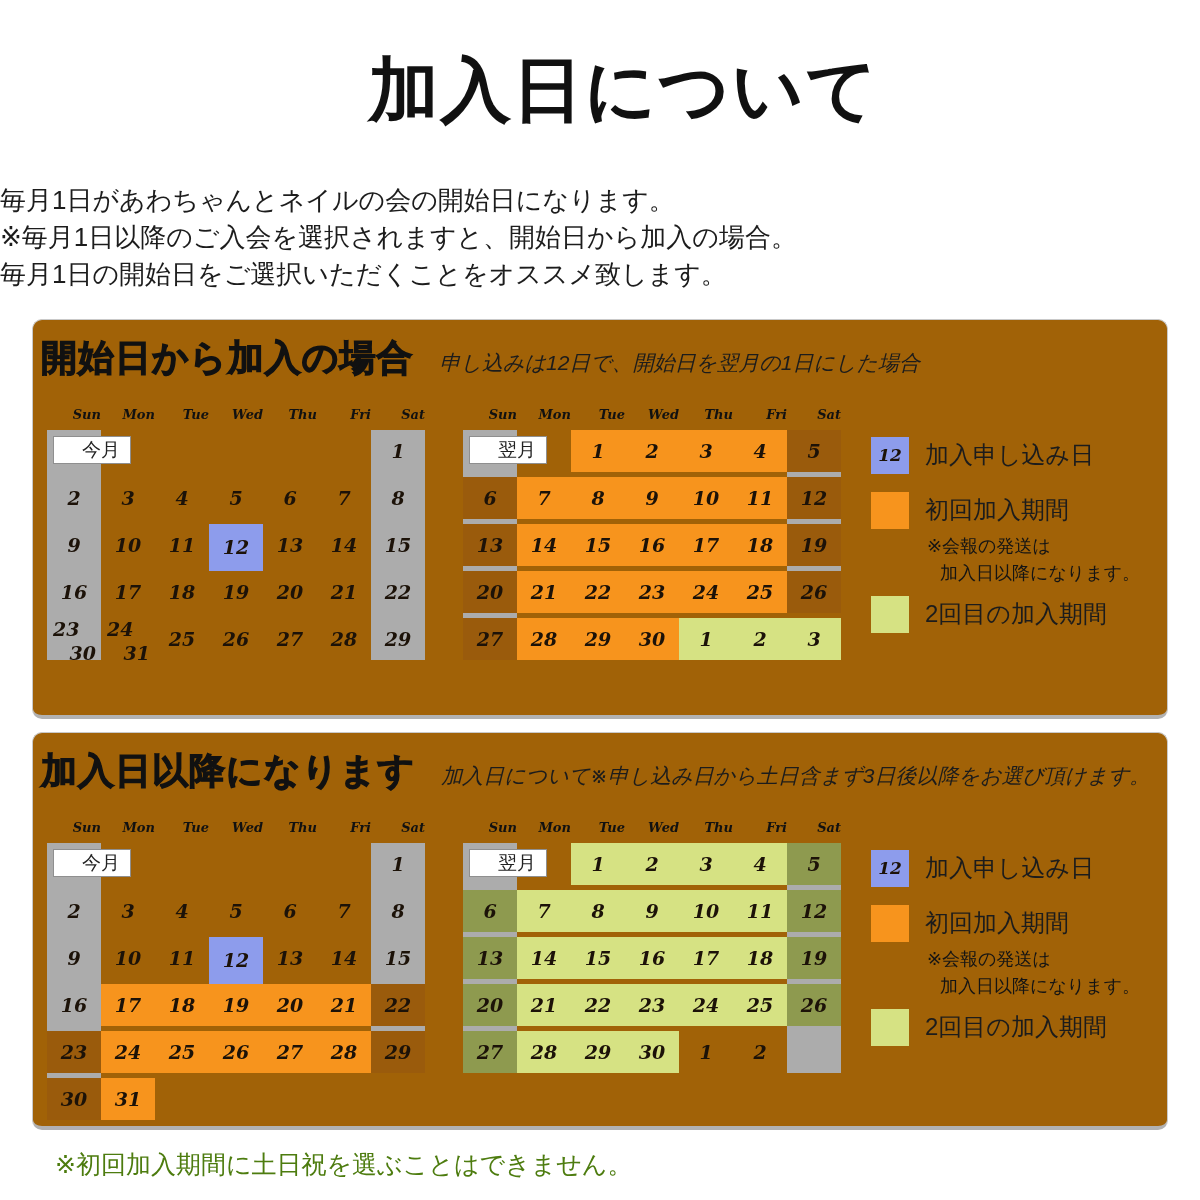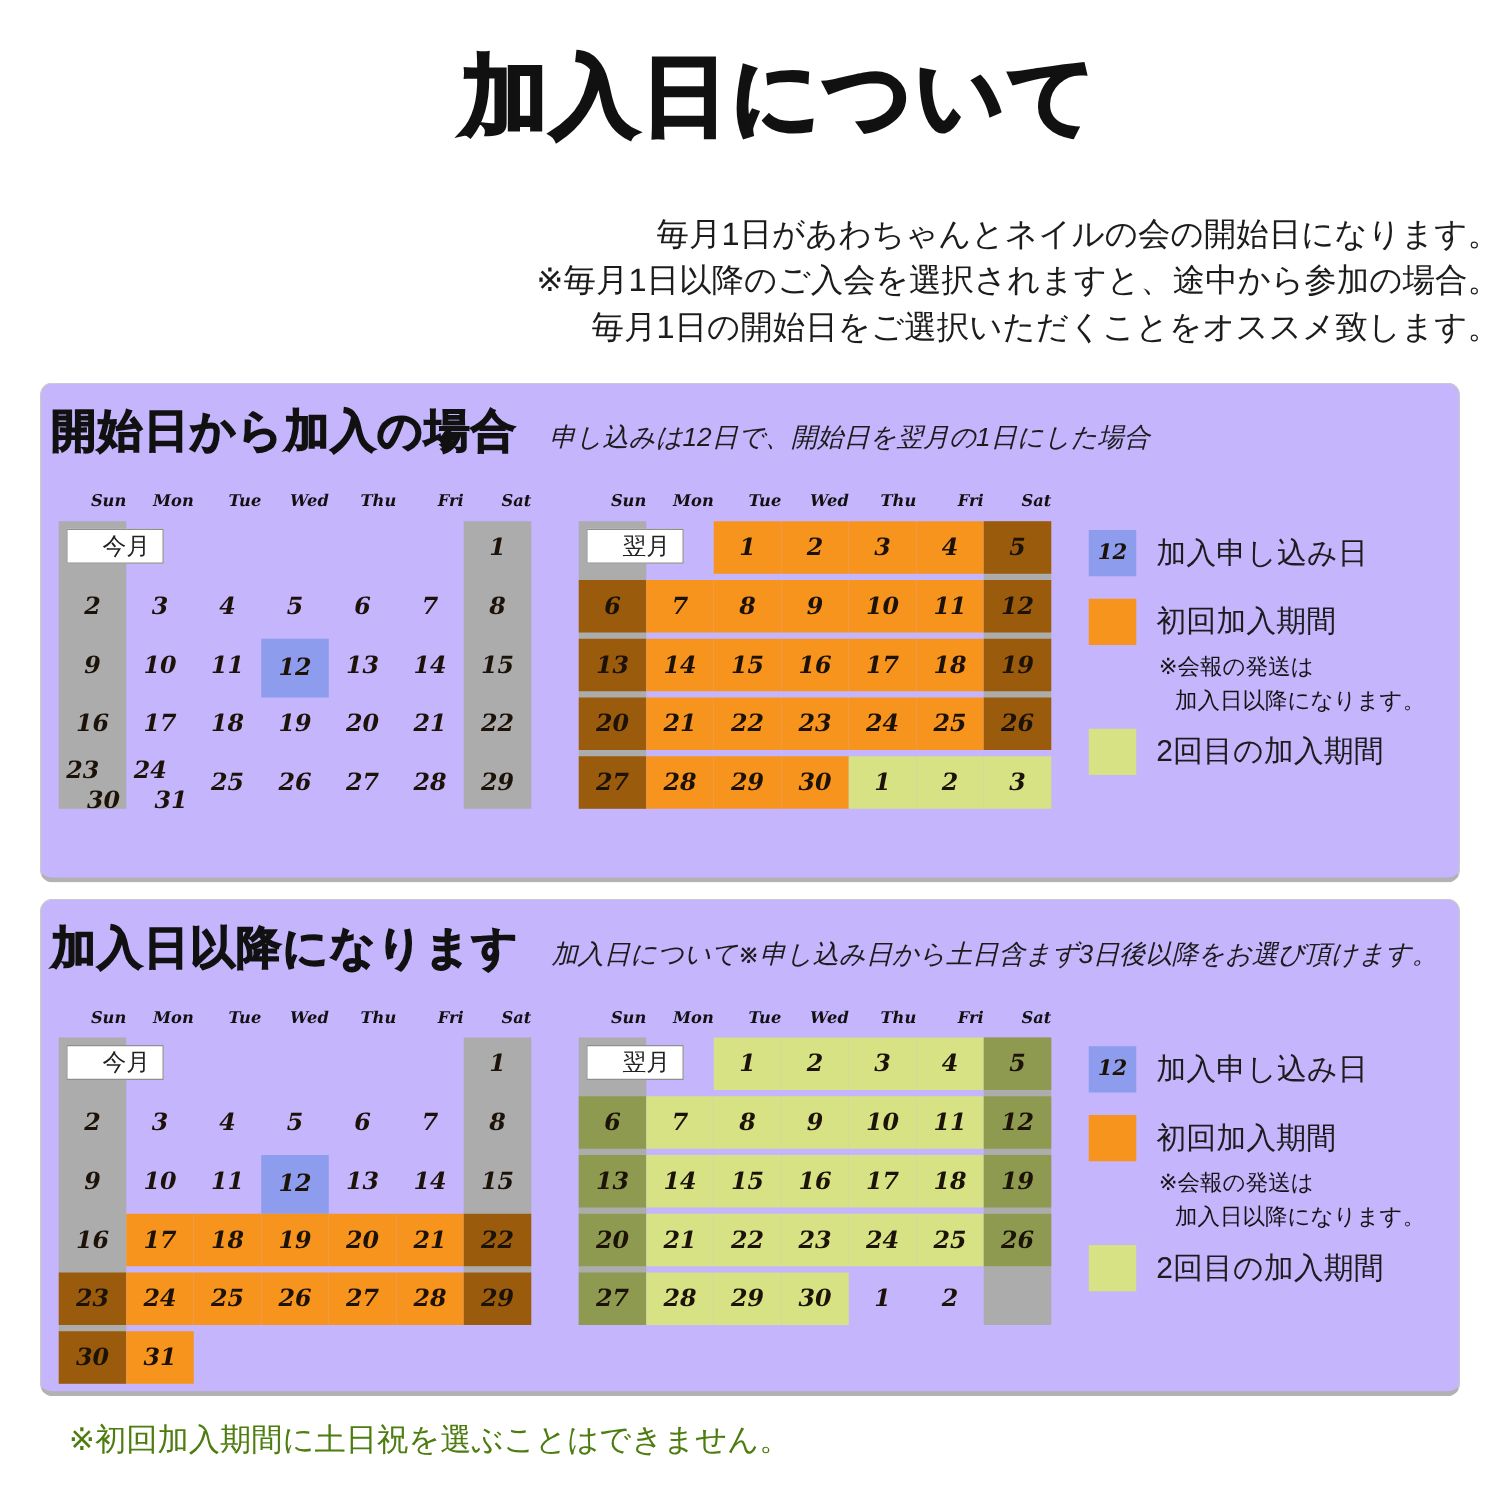--- a/index.html
+++ b/index.html
@@ -1,26 +1,26 @@
 <!DOCTYPE html>
 <html style="--gray: #ACACAC; --blue: #8D9CEC; --orange: #F7941D; --dark_orange: #9A5B0C; --green: #D6E283; --dark_green: #8E9A4F;"><head>
 <meta charset="utf-8">
 <style>
   html,body{margin:0;padding:0;background:#fff;}
   .page{position:relative;width:1200px;height:1200px;background:#fff;overflow:hidden;
         font-family:"Liberation Sans","DejaVu Sans",sans-serif;color:#111;}
 
   
-  .main-title{margin:32px 0 0;text-align:center;font-size:70px;line-height:1.3;font-weight:700;
+  .main-title{margin:45px 0 0;text-align:center;font-size:70px;line-height:1.3;font-weight:400;
               letter-spacing:2px;padding-left:48px;-webkit-text-stroke:2.5px #111;}
-  .intro{margin-top:46px;text-align:right;font-size:26px;line-height:1.42;color:#1c1c1c;}
+  .intro{margin-top:46px;text-align:left;font-size:26px;line-height:1.42;color:#1c1c1c;}
 
   
   .panel{box-sizing:border-box;width:1136px;margin:26px auto 0;padding:16px 0 0 8px;
-         border:1px solid #c9c9c9;border-bottom:4px solid #b2b2b2;border-radius:10px;background:#c4b5fd;}
+         border:1px solid #c9c9c9;border-bottom:4px solid #b2b2b2;border-radius:10px;background:#a16207;}
   .panel.second{margin-top:13px;height:398px;}
   .panel.first{height:400px;}
   .panel-head{display:flex;align-items:baseline;gap:26px;margin-bottom:28px;}
   .panel-head h2{margin:0;font-size:36px;line-height:43px;font-weight:900;letter-spacing:1px;
                  -webkit-text-stroke:1.2px #111;white-space:nowrap;}
   .panel-sub{font-size:21px;color:#1c1c1c;white-space:nowrap;font-style:italic;}
   .panel-body{display:flex;padding-left:6px;}
 
   
   .calendar{width:378px;flex:0 0 378px;}
@@ -64,21 +64,21 @@
 </style>
 </head>
 <body>
 
 <div class="page">
 
   <h1 class="main-title">加入日について</h1>
 
   <div class="intro">
     <div>毎月1日があわちゃんとネイルの会の開始日になります。</div>
-    <div>※毎月1日以降のご入会を選択されますと、途中から参加の場合。</div>
+    <div>※毎月1日以降のご入会を選択されますと、開始日から加入の場合。</div>
     <div>毎月1日の開始日をご選択いただくことをオススメ致します。</div>
   </div>
 
   <section class="panel first">
     <div class="panel-head">
       <h2>開始日から加入の場合</h2>
       <span class="panel-sub">申し込みは12日で、開始日を翌月の1日にした場合</span>
     </div>
     <div class="panel-body">
       <div class="calendar cal1">

